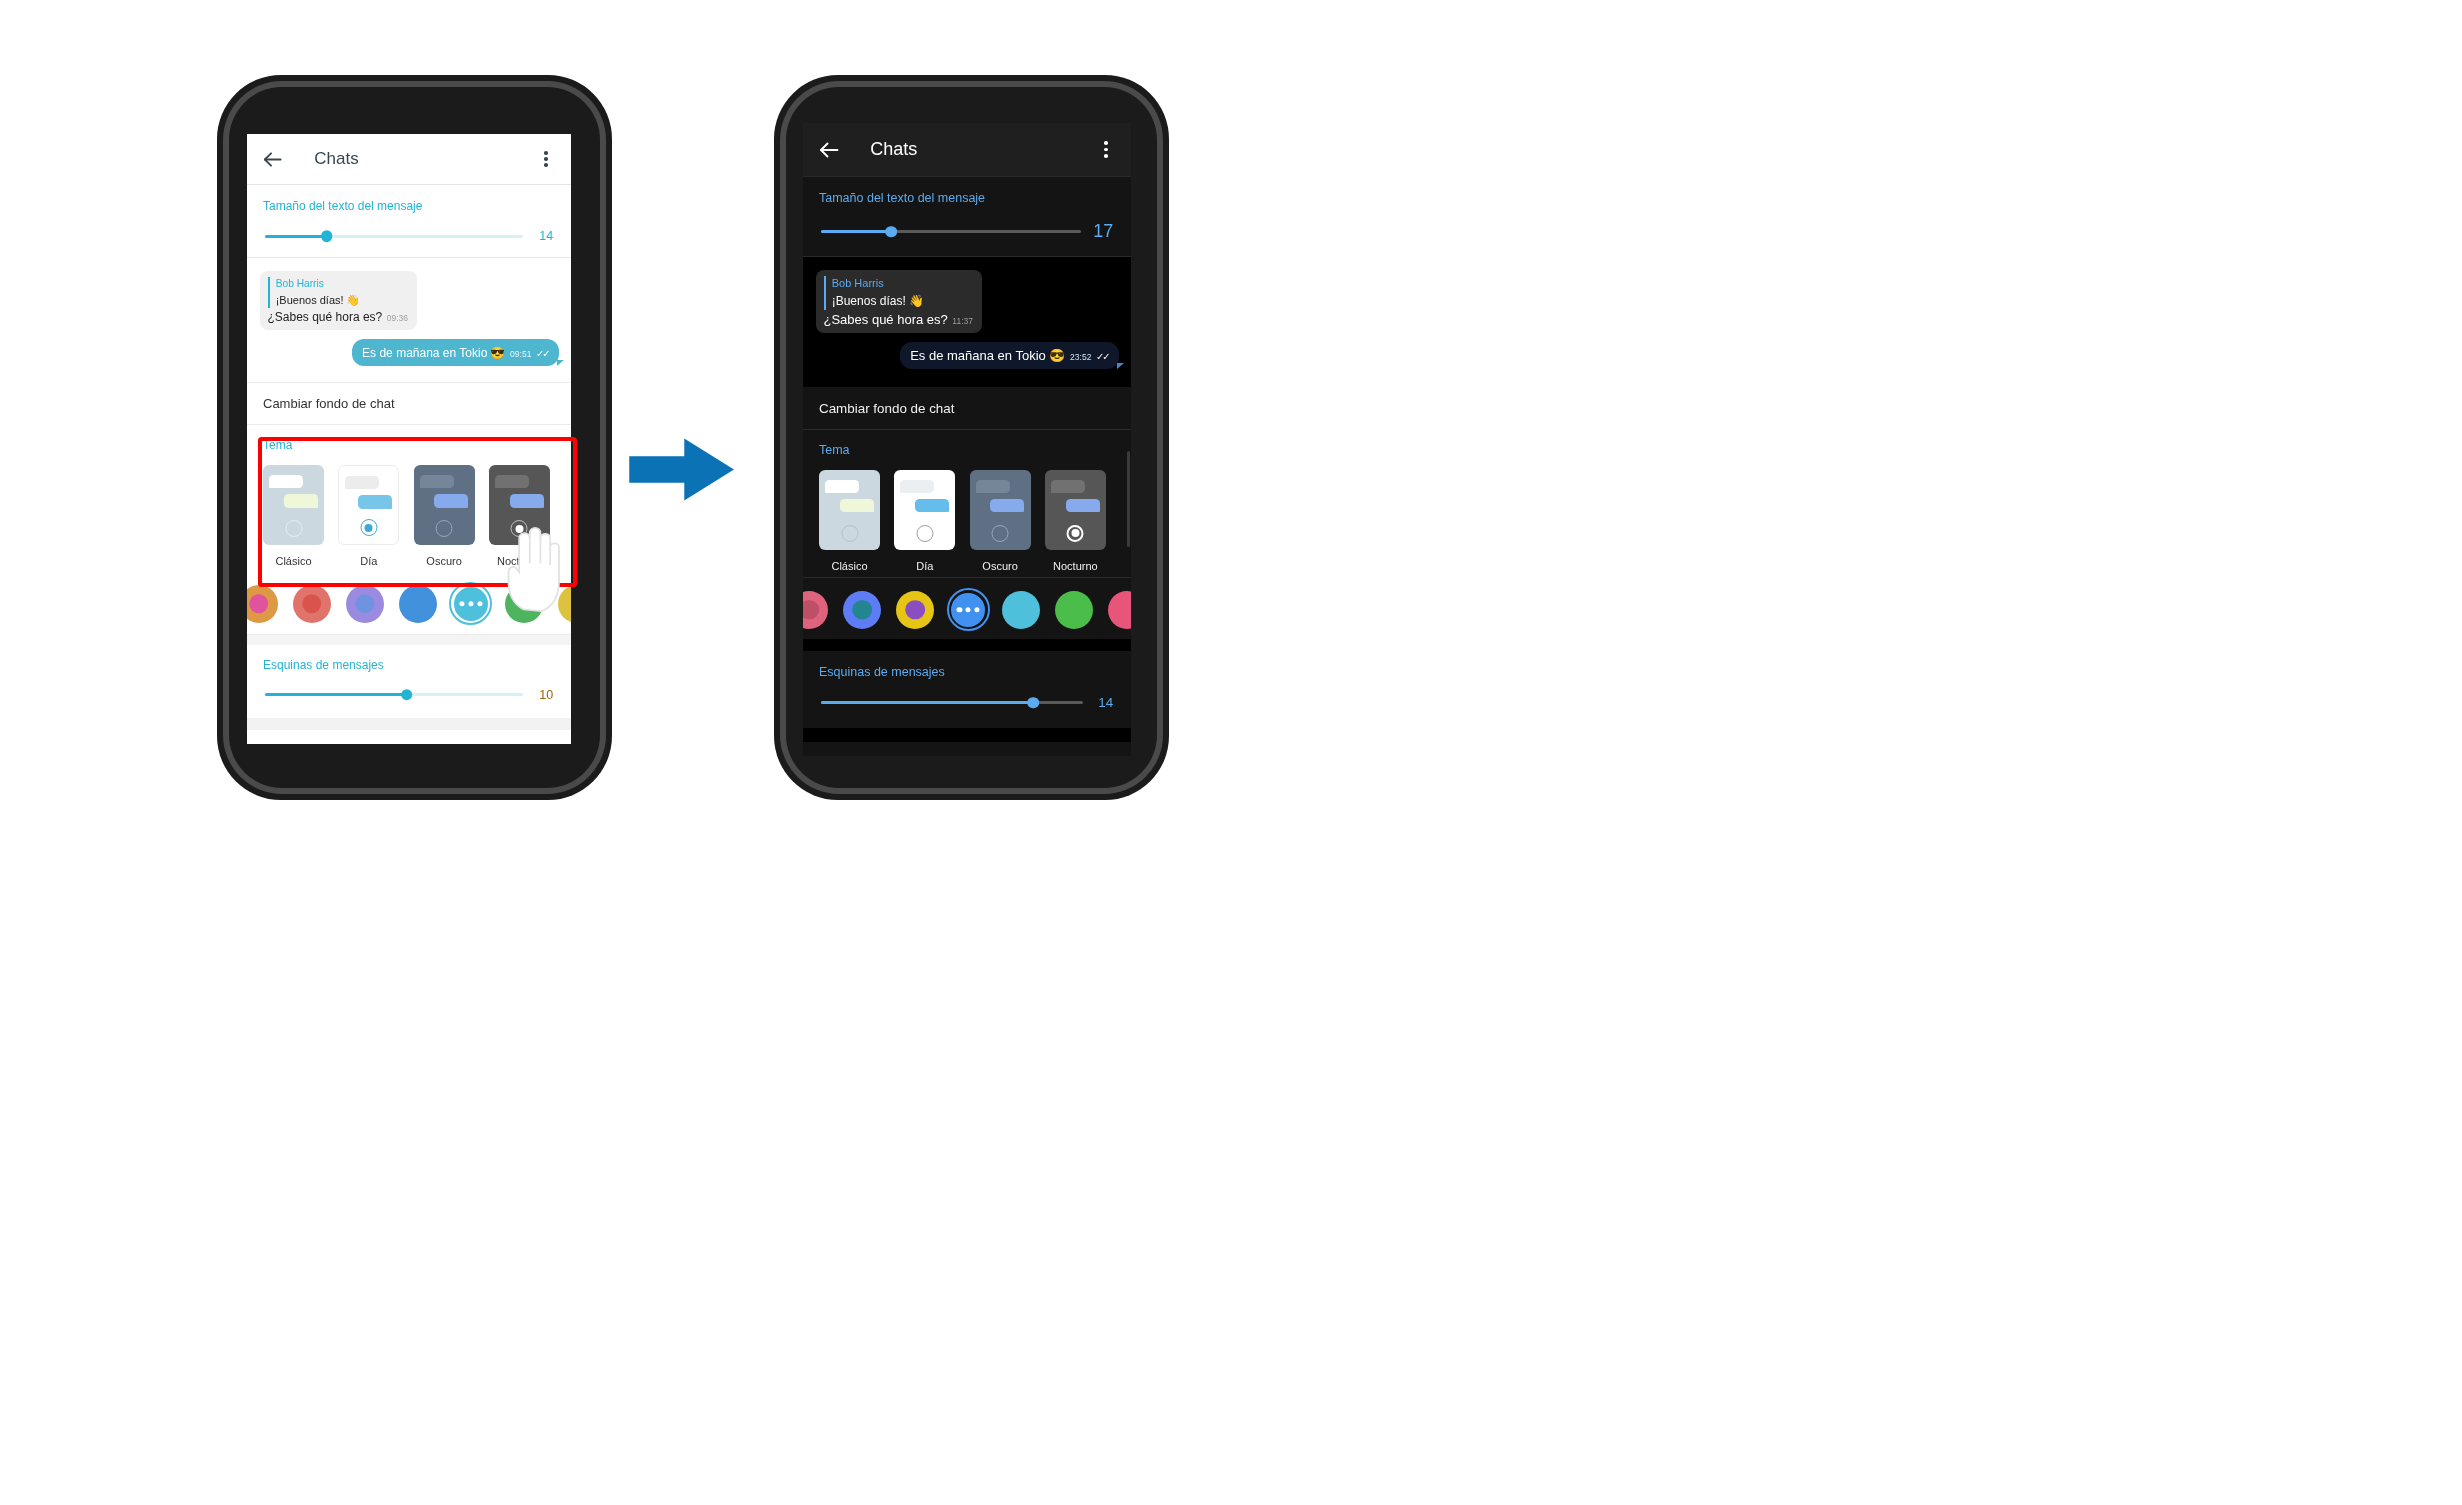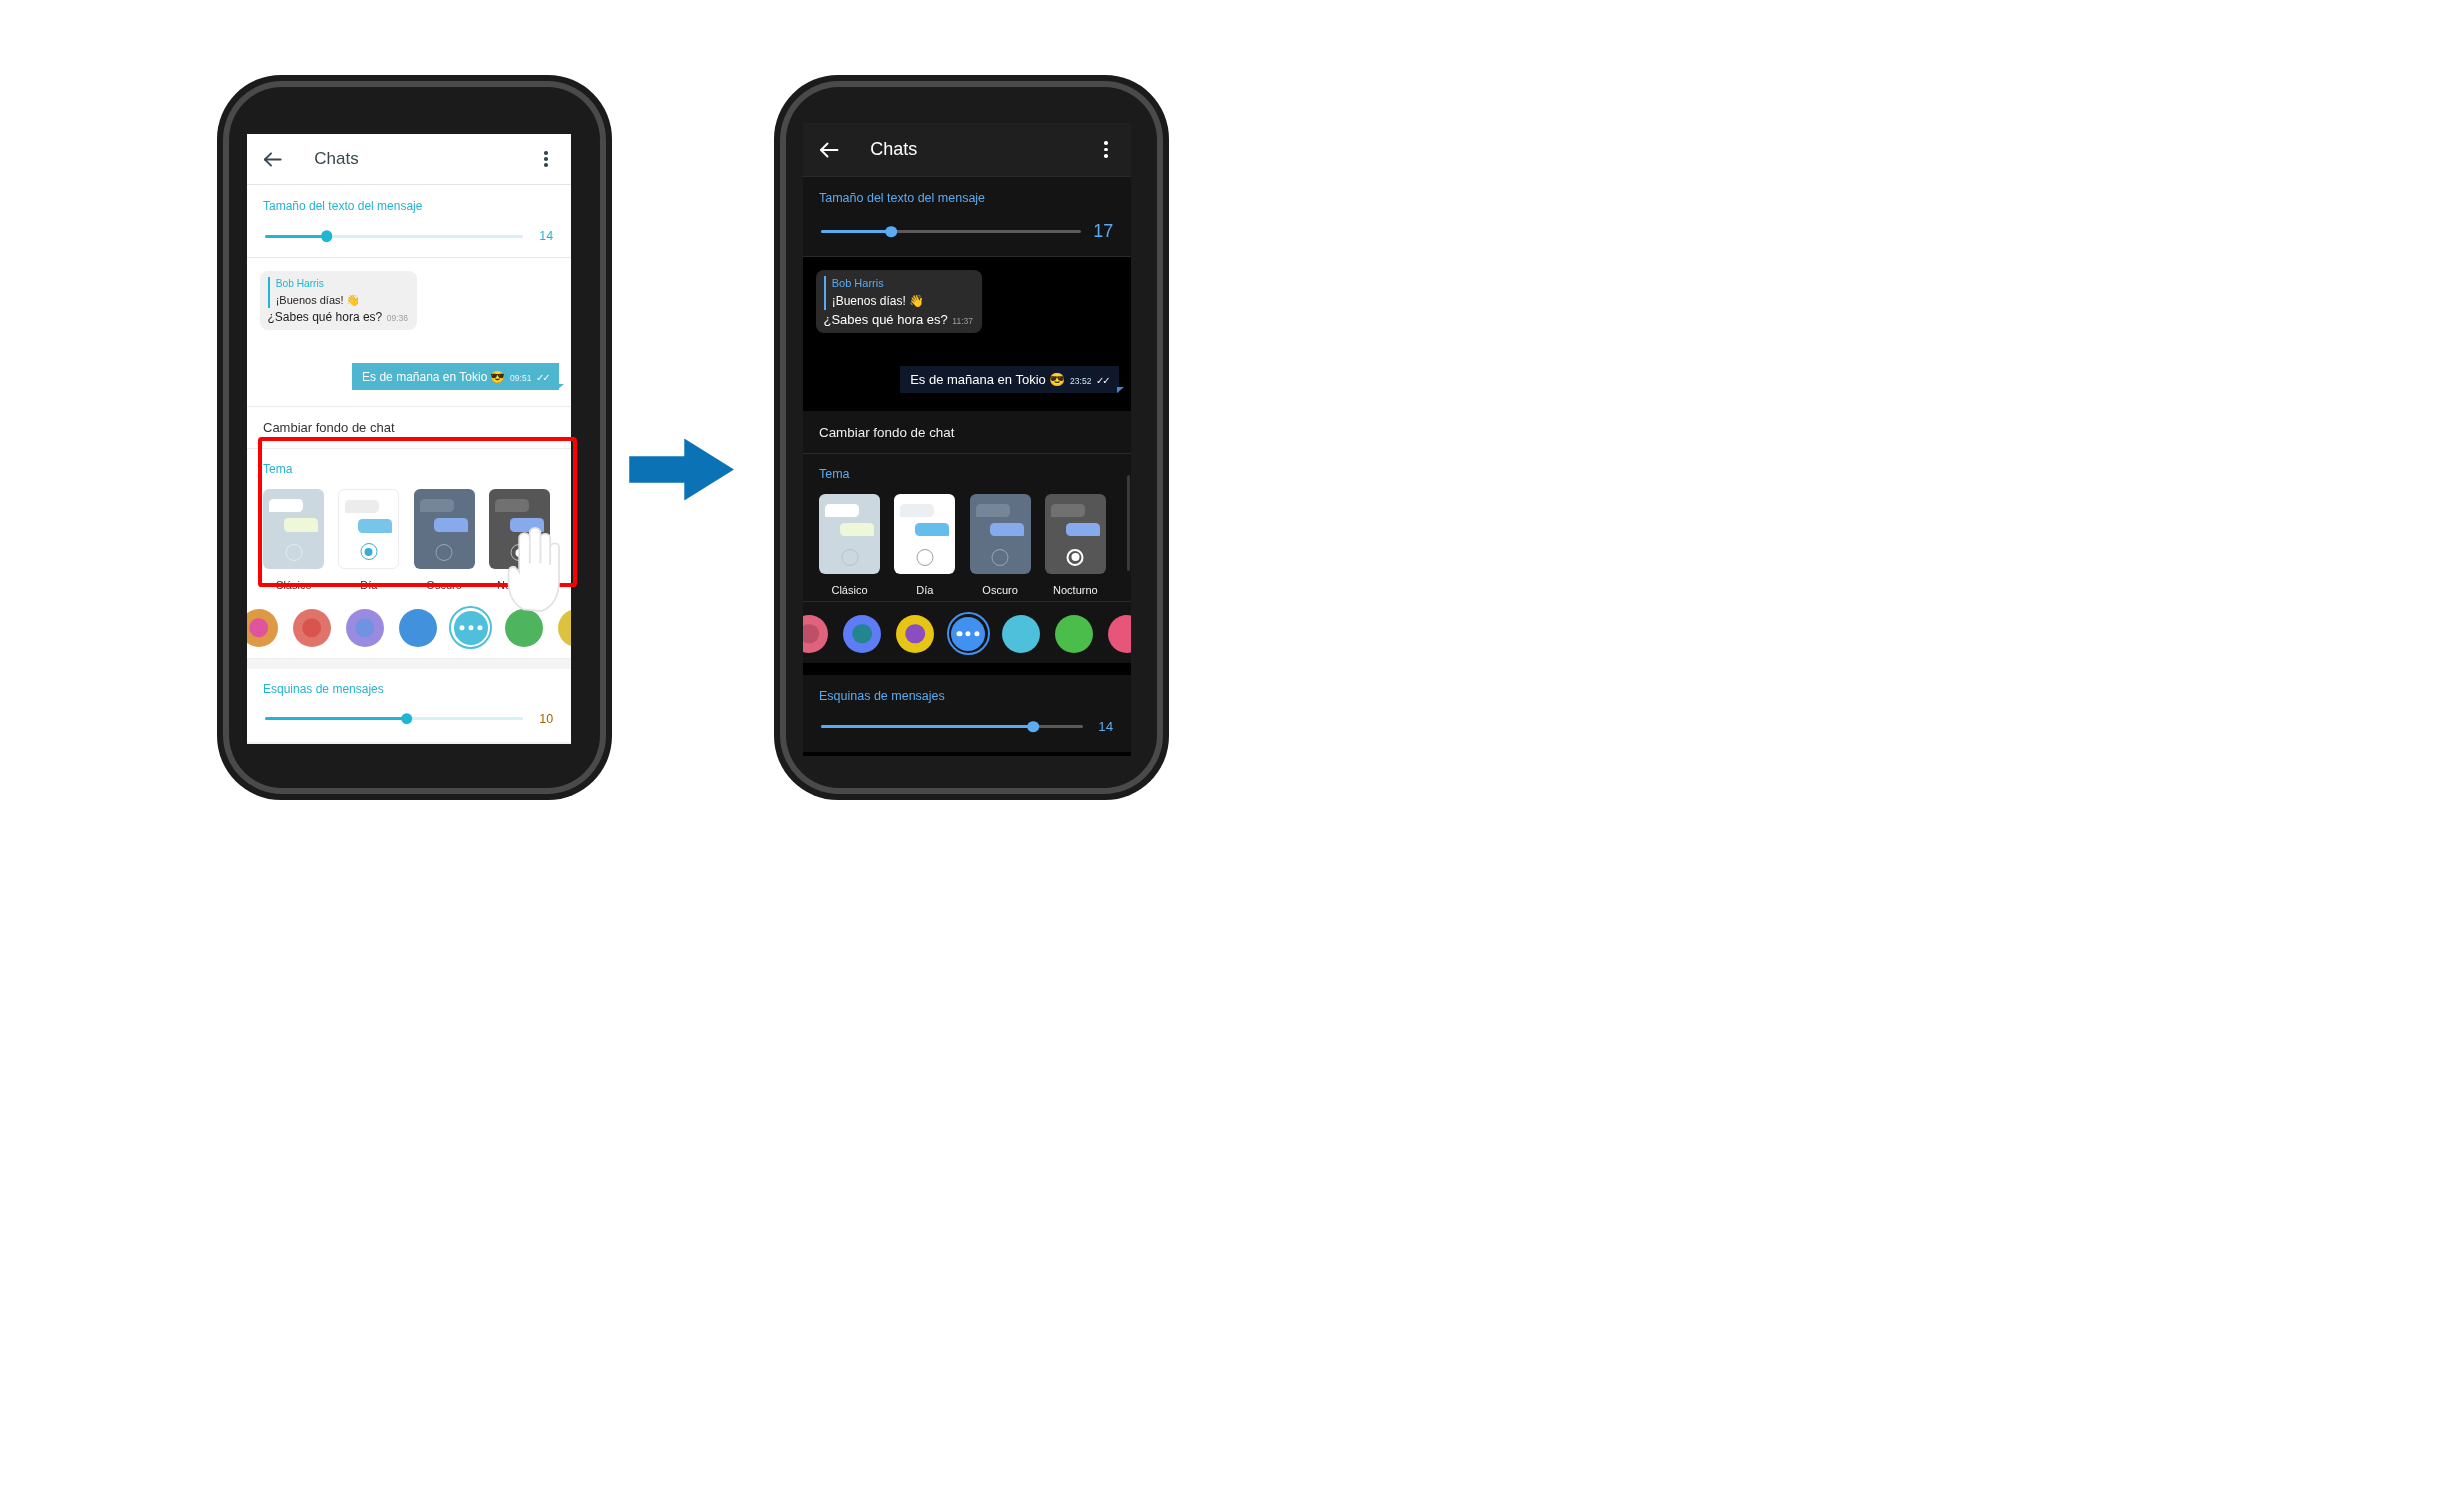--- a/index.html
+++ b/index.html
@@ -47,22 +47,22 @@
   
   .chat{padding:12.5px 12.5px 16px 12.5px;}
   .bub-in{display:inline-block;border-radius:8px;padding:6.2px 9px 6.2px 8px;max-width:76%;
           position:relative;}
   .quote{border-left:2.7px solid;padding-left:6.2px;}
   .qname{font-size:10.2px;line-height:1.45;}
   .qtext{font-size:11px;line-height:1.5;}
   .msgline{font-size:12px;margin-top:1.8px;white-space:nowrap;}
   .tstamp{font-size:8.5px;margin-left:4.5px;}
   .out-wrap{display:flex;justify-content:flex-end;margin-top:9px;}
-  .bub-out{display:inline-block;border-radius:0;padding:6.2px 9.8px;font-size:12px;
-           white-space:nowrap;position:relative;margin-top:24px;}
+  .bub-out{display:inline-block;border-radius:12px;padding:6.2px 9.8px;font-size:12px;
+           white-space:nowrap;position:relative;}
   .tail{position:absolute;width:0;height:0;}
   .ticks{font-size:9.8px;margin-left:4.5px;letter-spacing:-1.8px;}
 
   .row-item{font-size:13px;padding:13.4px 16px;}
 
   
   .themes{display:flex;gap:14.3px;padding:3.6px 0 0 0;}
   .theme{width:61px;flex:0 0 61px;}
   .card{height:80px;border-radius:6.2px;position:relative;overflow:hidden;box-sizing:border-box;}
   .cb{position:absolute;border-radius:4.5px;}

